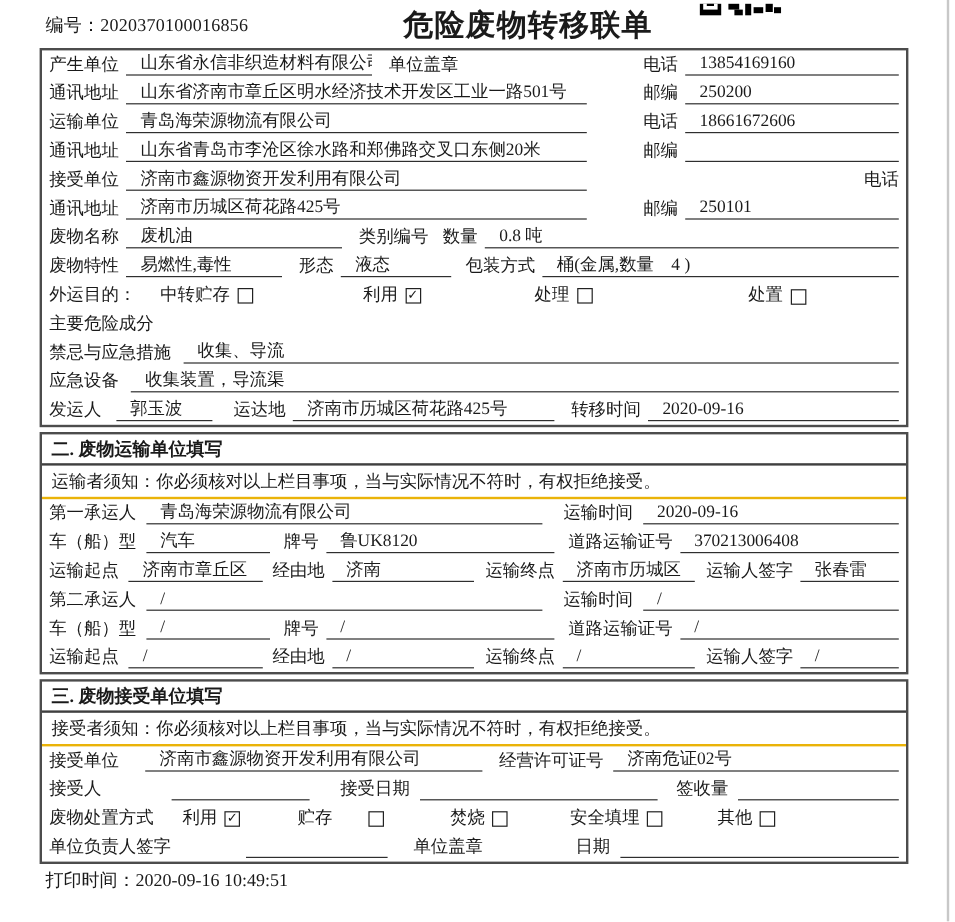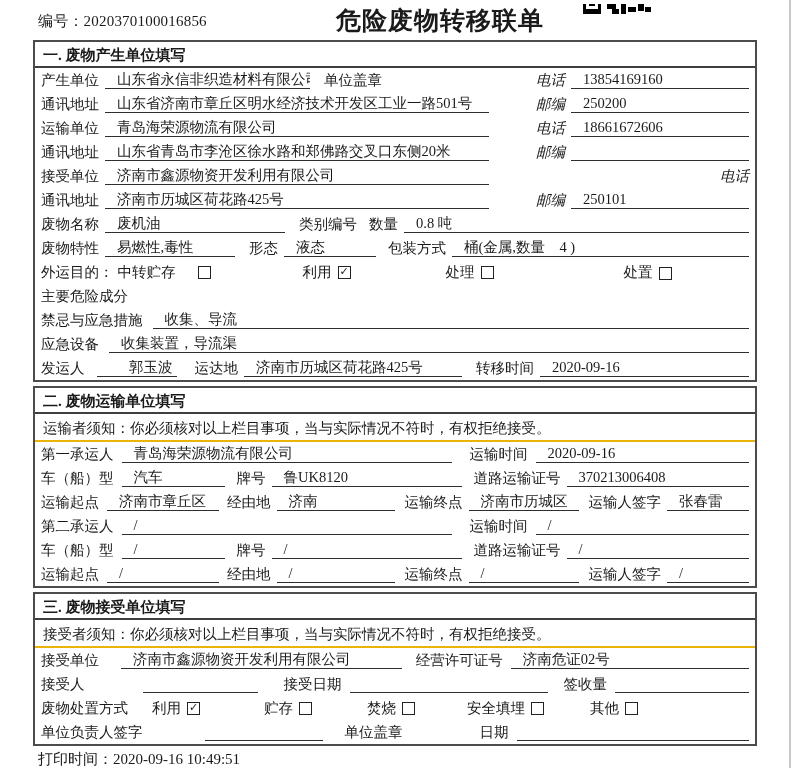--- a/index.html
+++ b/index.html
@@ -52,21 +52,21 @@
   .lbl { flex: 0 0 auto; }
   .fld {
     display: inline-block;
     border-bottom: 1px solid #2e2e2e;
     padding: 0 4px 0 12px;
     margin-left: 6px;
     min-height: 17px;
     overflow: hidden;
   }
   .fld.flex { flex: 1 1 auto; }
-  .mla { margin-left: auto !important; font-style: italic; }
+  .mla { margin-left: auto !important; }
   .cb { display: inline-flex; align-items: center; flex: 0 0 auto; }
   .cbt { margin-right: 6px; }
   .box {
     display: inline-flex; width: 13px; height: 13px;
     border: 1.5px solid #222; background: #fff;
     align-items: center; justify-content: center;
     font-family: "DejaVu Sans", sans-serif;
     font-size: 11px; font-weight: bold;
     margin-bottom: 1px;
   }
@@ -96,21 +96,20 @@
 
 <div class="header">
   <div class="serial">
     <span>编号：</span><span>2020370100016856</span>
   </div>
   <div class="doc-title">危险废物转移联单</div>
 </div>
 
 <div class="content" id="form-root">
     <div class="section-box sec-1">
-      <div class="section-title">一. 废物产生单位填写</div>
       <div class="row">
         <span class="lbl">产生单位</span>
         <span class="fld" style="width: 205px;">山东省永信非织造材料有限公司</span>
         <span class="lbl" style="margin-left: 14px;">单位盖章</span>
         <span class="lbl mla">电话</span>
         <span class="fld" style="width: 178px;">13854169160</span>
       </div>
       <div class="row">
         <span class="lbl">通讯地址</span>
         <span class="fld" style="width: 384px;">山东省济南市章丘区明水经济技术开发区工业一路501号</span>
@@ -150,21 +149,21 @@
       <div class="row">
         <span class="lbl">废物特性</span>
         <span class="fld" style="width: 130px;">易燃性,毒性</span>
         <span class="lbl" style="margin-left: 14px;">形态</span>
         <span class="fld" style="width: 92px;">液态</span>
         <span class="lbl" style="margin-left: 12px;">包装方式</span>
         <span class="fld flex">桶(金属,数量　4 )</span>
       </div>
       <div class="row">
         <span class="lbl">外运目的：</span>
-        <span class="cb" style="margin-left: 4px; gap: 16px;">
+        <span class="cb" style="margin-left: 20px;">
           <span class="cbt">中转贮存</span>
           <span class="box"></span>
         </span>
         <span class="cb" style="margin-left: 92px;">
           <span class="cbt">利用</span>
           <span class="box checked"></span>
         </span>
         <span class="cb" style="margin-left: 95px;">
           <span class="cbt">处理</span>
           <span class="box"></span>
@@ -180,21 +179,21 @@
       <div class="row">
         <span class="lbl">禁忌与应急措施</span>
         <span class="fld flex" style="margin-left: 10px;">收集、导流</span>
       </div>
       <div class="row">
         <span class="lbl">应急设备</span>
         <span class="fld flex" style="margin-left: 10px;">收集装置，导流渠</span>
       </div>
       <div class="row">
         <span class="lbl">发运人</span>
-        <span class="fld" style="width: 80px; margin-left: 12px; text-align: right;">郭玉波</span>
+        <span class="fld" style="width: 80px; margin-left: 12px;">郭玉波</span>
         <span class="lbl" style="margin-left: 18px;">运达地</span>
         <span class="fld" style="width: 218px;">济南市历城区荷花路425号</span>
         <span class="lbl" style="margin-left: 14px;">转移时间</span>
         <span class="fld flex">2020-09-16</span>
       </div>
     </div>
     <div class="section-box sec-2">
       <div class="section-title">二. 废物运输单位填写</div>
       <div class="note-row">运输者须知：你必须核对以上栏目事项，当与实际情况不符时，有权拒绝接受。</div>
       <div class="row">
@@ -262,21 +261,21 @@
         <span class="fld" style="width: 198px; margin-left: 8px;"></span>
         <span class="lbl" style="margin-left: 16px;">签收量</span>
         <span class="fld flex" style="margin-left: 8px;"></span>
       </div>
       <div class="row">
         <span class="lbl">废物处置方式</span>
         <span class="cb" style="margin-left: 24px;">
           <span class="cbt">利用</span>
           <span class="box checked"></span>
         </span>
-        <span class="cb" style="margin-left: 64px;">
+        <span class="cb" style="margin-left: 48px; gap: 24px;">
           <span class="cbt">贮存</span>
           <span class="box"></span>
         </span>
         <span class="cb" style="margin-left: 55px;">
           <span class="cbt">焚烧</span>
           <span class="box"></span>
         </span>
         <span class="cb" style="margin-left: 52px;">
           <span class="cbt">安全填埋</span>
           <span class="box"></span>

